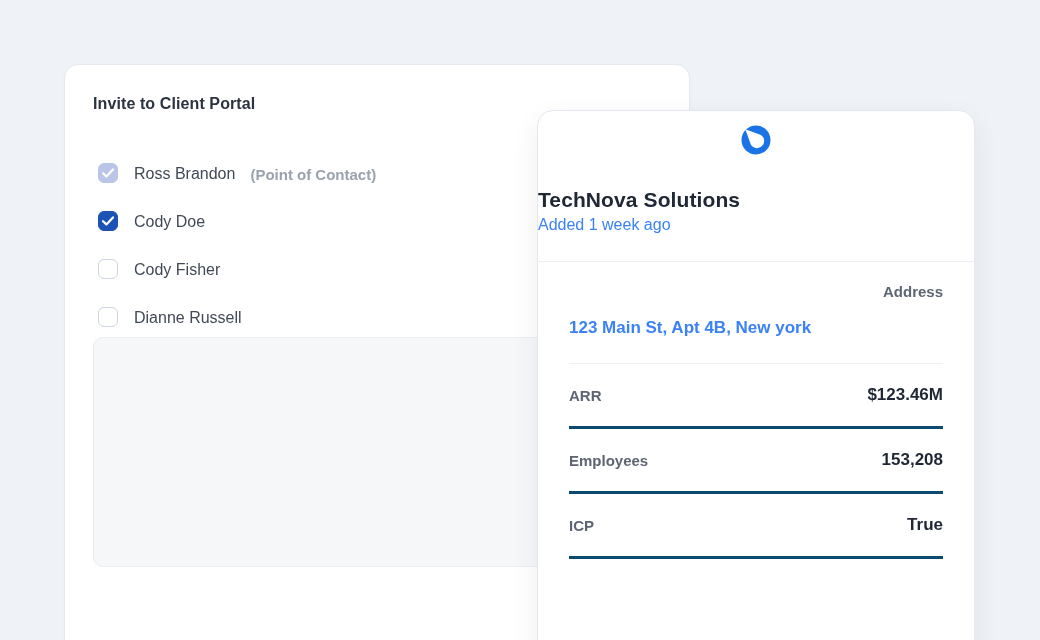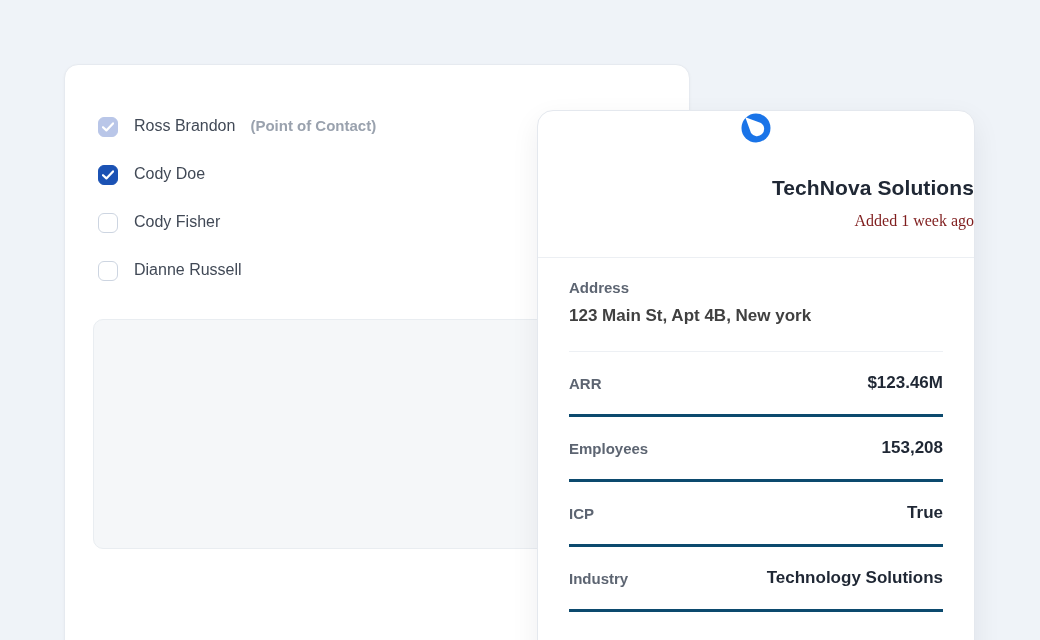--- a/index.html
+++ b/index.html
@@ -29,21 +29,21 @@
     z-index: 1;
   }
   .invite-title {
     margin: 0;
     font-size: 16px; font-weight: 700;
     color: #2b3340;
     letter-spacing: .1px;
   }
   .contact-list { margin-top: 22px; }
   .contact-row {
-    display: flex; align-items: flex-start;
+    display: flex; align-items: flex-end;
     height: 48px;
     cursor: pointer;
   }
   .checkbox {
     width: 20px; height: 20px;
     box-sizing: border-box;
     border: 1.5px solid #cdd5e1;
     border-radius: 6px;
     background: #ffffff;
     display: flex; align-items: center; justify-content: center;
@@ -93,73 +93,75 @@
   
   .company-card {
     left: 537px; top: 110px;
     width: 438px; height: 620px;
     border-radius: 16px;
     border-color: #e4e8ee;
     box-shadow: 0 10px 28px rgba(15,23,42,.07);
     z-index: 2;
   }
   .company-header {
-    text-align: right;
+    padding-top: 12px;
+    text-align: left;
     border-bottom: 1px solid #eceff3;
   }
   .company-logo {
     width: 34px; height: 34px;
     margin: 0 auto;
     display: block;
   }
   .company-name {
     margin: 31px 0 0 0;
     font-size: 21px; font-weight: 700;
     color: #202835;
     letter-spacing: .1px;
   }
   .company-added {
-    margin-top: 12px;
+    margin-top: 4px;
     font-size: 16px;
-    color: #7f1d1d;
-    font-family: Liberation Serif, serif;
+    color: #3b82f6;
   }
   .company-header .spacer { height: 27px; }
 
   .company-body { padding: 0 31px; }
   .address-section {
     padding: 21px 0 25px 0;
     border-bottom: 1px solid #edf0f4;
   }
   .field-label {
     font-size: 15px; font-weight: 600;
     color: #5d6572;
+    text-align: right;
   }
   .address-value {
-    margin-top: 10px;
+    margin-top: 18px;
     font-size: 17px; font-weight: 700;
-    color: #404040;
+    color: #3b82f6;
   }
   .kv-row {
     display: flex; align-items: center; justify-content: space-between;
     padding: 21px 0;
     border-bottom: 3px solid #0c4a6e;
   }
   .kv-value {
     font-size: 17px; font-weight: 700;
     color: #1f2734;
     text-align: center;
   }
 </style>
 </head>
 <body style="background: rgb(239, 243, 248);">
 
 <div class="stage">
 
   <section class="card invite-card">
+    <h2 class="invite-title">Invite to Client Portal</h2>
 
     <div class="contact-list">
 
       <div class="contact-row">
         <span class="checkbox checked disabled">
           <svg class="check" width="12" height="10" viewBox="0 0 12 10">
               <path d="M1 5.2 L4.4 8.4 L11 1.4" stroke="#ffffff" stroke-width="2.2" fill="none" stroke-linecap="round" stroke-linejoin="round"></path>
             </svg>
         </span>
         <span class="contact-name">Ross Brandon</span>
@@ -220,20 +222,16 @@
       <div class="kv-row">
         <span class="field-label">Employees</span>
         <span class="kv-value">153,208</span>
       </div>
 
       <div class="kv-row">
         <span class="field-label">ICP</span>
         <span class="kv-value">True</span>
       </div>
 
-      <div class="kv-row">
-        <span class="field-label">Industry</span>
-        <span class="kv-value">Technology Solutions</span>
-      </div>
     </div>
   </section>
 
 </div>
 
 </body></html>

